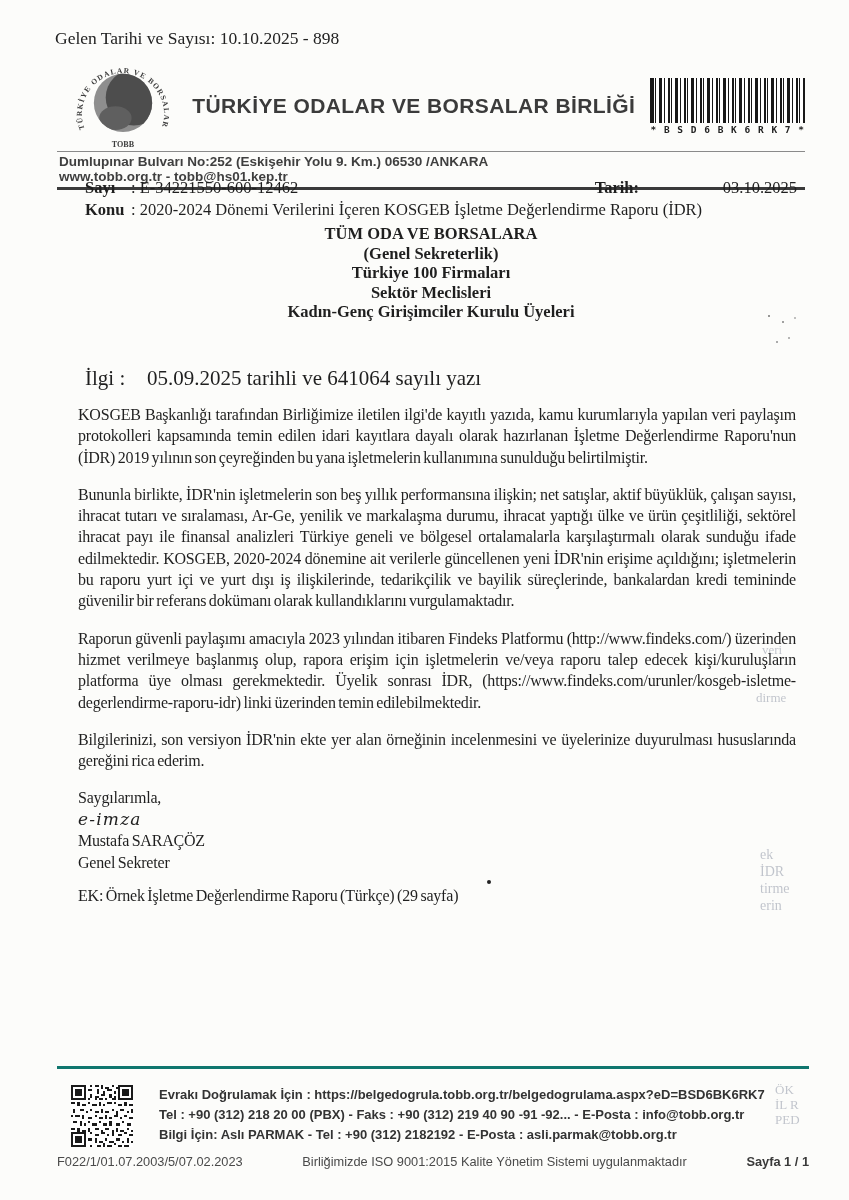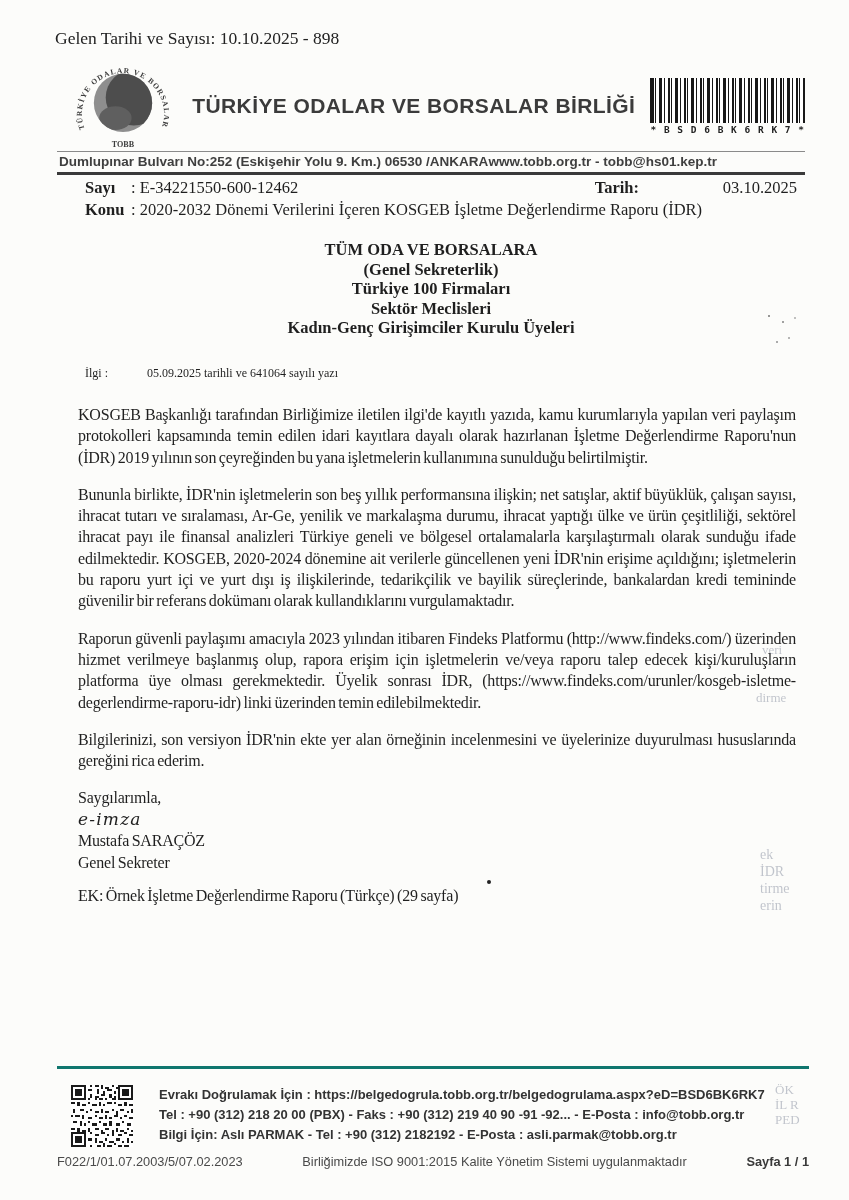--- a/index.html
+++ b/index.html
@@ -17,37 +17,37 @@
   .barcode-wrap{flex:0 0 150px;margin-top:28px;}
   .barcode{height:45px;border-left:2px solid #181818;
     background:repeating-linear-gradient(90deg,#181818 0 2px,#fff 2px 3px,#181818 3px 4px,#fff 4px 7px,
                #181818 7px 10px,#fff 10px 12px,#181818 12px 13px,#fff 13px 16px);}
   .barcode-label{font-family:"DejaVu Sans Mono","Liberation Mono",monospace;font-size:9.5px;font-weight:700;
                  letter-spacing:1px;text-align:right;color:#222;margin-top:1px;white-space:nowrap;}
 
   
   .address-row{position:absolute;top:151px;left:57px;width:748px;box-sizing:border-box;
      border-top:1px solid #8a8a8a;border-bottom:3px solid #3a3a3a;padding:2px 2px 3px;
-     display:flex;justify-content:flex-start;
-     font-family:"Liberation Sans","DejaVu Sans",sans-serif;font-weight:700;font-size:13.5px;color:#3f3f3f;}
+     display:flex;justify-content:flex-end;
+     font-family:"Liberation Sans","DejaVu Sans",sans-serif;font-weight:700;font-size:13.5px;color:#3f3f3f;flex-direction:column;}
 
   
   .docinfo{position:absolute;top:177px;left:85px;width:712px;font-size:16.5px;}
   .docinfo .row{display:flex;line-height:22px;}
   .lbl{font-weight:700;}
   .w46{width:46px;flex:0 0 46px;}
   .grow{flex:1;}
   .tarihval{margin-left:62px;width:96px;text-align:right;}
 
   
-  .recipients{position:absolute;top:240px;left:57px;width:748px;text-align:center;
+  .recipients{position:absolute;top:224px;left:57px;width:748px;text-align:center;
               font-weight:700;font-size:16.5px;line-height:19.6px;}
 
   
-  .ilgi{position:absolute;top:366px;left:85px;font-size:12px;display:flex;}
+  .ilgi{position:absolute;top:366px;left:85px;font-size:21px;display:flex;}
   .ilgi-label{width:62px;flex:0 0 62px;}
 
   
   .bodytext{position:absolute;top:404px;left:78px;width:718px;font-size:16px;line-height:21.3px;
             text-align:justify;letter-spacing:-.2px;word-spacing:-1.2px;}
   .bodytext p{margin:0 0 16px;}
   .closing{margin-top:4px;}
   .esign{font-style:italic;font-size:17px;letter-spacing:1.2px;
          font-family:"DejaVu Serif","Liberation Serif",serif;}
   .sig-name,.sig-title{line-height:22px;}
@@ -113,21 +113,21 @@
   <div class="docinfo">
     <div class="row">
       <span class="lbl w46">Sayı</span>
       <span>: E-34221550-600-12462</span>
       <span class="grow"></span>
       <span class="lbl">Tarih:</span>
       <span class="tarihval">03.10.2025</span>
     </div>
     <div class="row">
       <span class="lbl w46">Konu</span>
-      <span>: 2020-2032 Dönemi Verilerini İçeren KOSGEB İşletme Değerlendirme Raporu (İDR)</span>
+      <span>: 2020-2024 Dönemi Verilerini İçeren KOSGEB İşletme Değerlendirme Raporu (İDR)</span>
     </div>
   </div>
 
   <div class="recipients">
     <div>TÜM ODA VE BORSALARA</div>
     <div>(Genel Sekreterlik)</div>
     <div>Türkiye 100 Firmaları</div>
     <div>Sektör Meclisleri</div>
     <div>Kadın-Genç Girişimciler Kurulu Üyeleri</div>
   </div>

